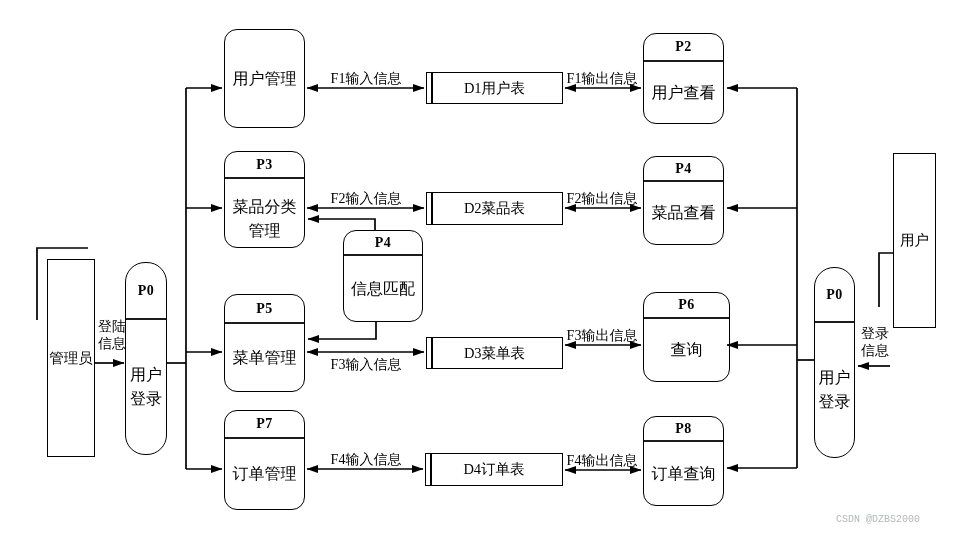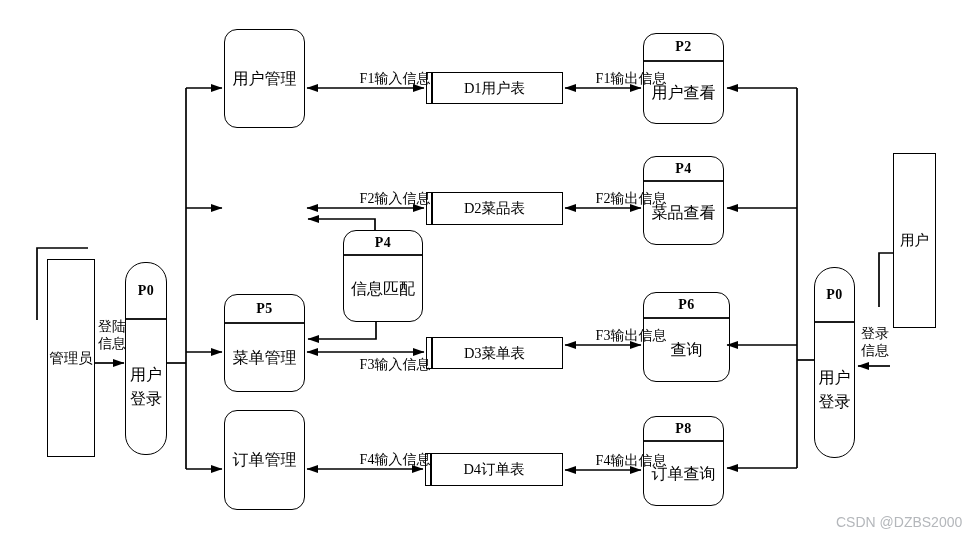--- a/index.html
+++ b/index.html
@@ -23,25 +23,25 @@
   }
   .store{
     position:absolute;border:1.6px solid #000;box-sizing:border-box;
     display:flex;align-items:center;justify-content:center;font-size:14.5px;
   }
   .store::before{content:"";position:absolute;left:4px;top:0;bottom:0;width:1.6px;background:#000;}
   .entity{
     position:absolute;border:1.6px solid #000;box-sizing:border-box;
     display:flex;align-items:center;justify-content:center;font-size:14.5px;
   }
-  .flabel{position:absolute;font-size:14px;text-align:center;white-space:nowrap;margin-left:29px;}
+  .flabel{position:absolute;font-size:14px;text-align:center;white-space:nowrap;}
   .flabel-wrap{position:absolute;font-size:14px;line-height:17px;text-align:center;}
   .watermark{
     position:absolute;left:836px;top:514px;
-    font-family:Liberation Sans, sans-serif;font-size:14px;color:#b4b7bb;
+    font-family:Liberation Mono, monospace;font-size:10px;color:#b4b7bb;
   }
 </style>
 </head>
 <body>
 
 <div class="canvas">
 
   <svg class="connectors" width="972" height="538" viewBox="0 0 972 538">
     <defs>
       <marker id="ah" viewBox="0 0 12 9" markerWidth="12" markerHeight="9" refX="11" refY="4.5" orient="auto-start-reverse" markerUnits="userSpaceOnUse">
@@ -95,25 +95,30 @@
     <div class="proc-body">用户登录</div>
   </div>
   <div class="proc p0" style="left:814px;top:267px;width:41px;height:191px">
     <div class="proc-head" style="height:53px">P0</div>
     <div class="proc-body">用户登录</div>
   </div>
 
   <div class="proc" style="left:224px;top:29px;width:81px;height:99px">
     <div class="proc-body">用户管理</div>
   </div>
+  <div class="proc" style="left:224px;top:151px;width:81px;height:97px">
+    <div class="proc-head" style="height:25px">P3</div>
+    <div class="proc-body">菜品分类管理</div>
+  </div>
   <div class="proc" style="left:224px;top:294px;width:81px;height:98px">
     <div class="proc-head" style="height:27px">P5</div>
     <div class="proc-body">菜单管理</div>
   </div>
   <div class="proc" style="left:224px;top:410px;width:81px;height:100px">
+    <div class="proc-head" style="height:26px">P7</div>
     <div class="proc-body">订单管理</div>
   </div>
 
   <div class="proc" style="left:343px;top:230px;width:80px;height:92px">
     <div class="proc-head" style="height:23px">P4</div>
     <div class="proc-body">信息匹配</div>
   </div>
 
   <div class="proc" style="left:643px;top:33px;width:81px;height:91px">
     <div class="proc-head" style="height:26px">P2</div>

